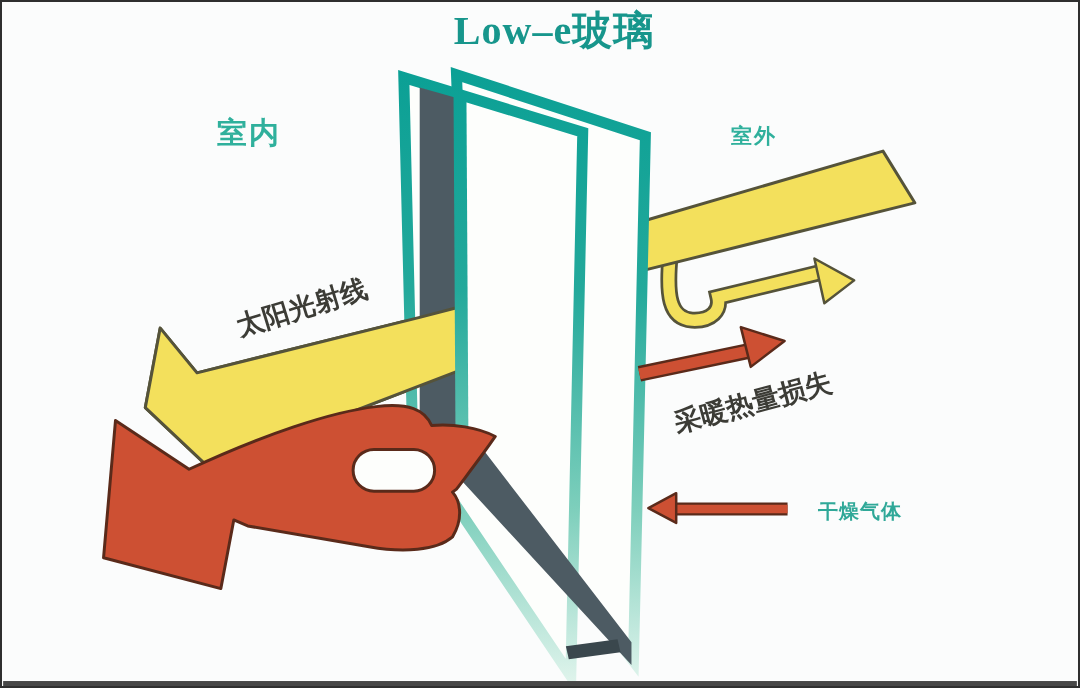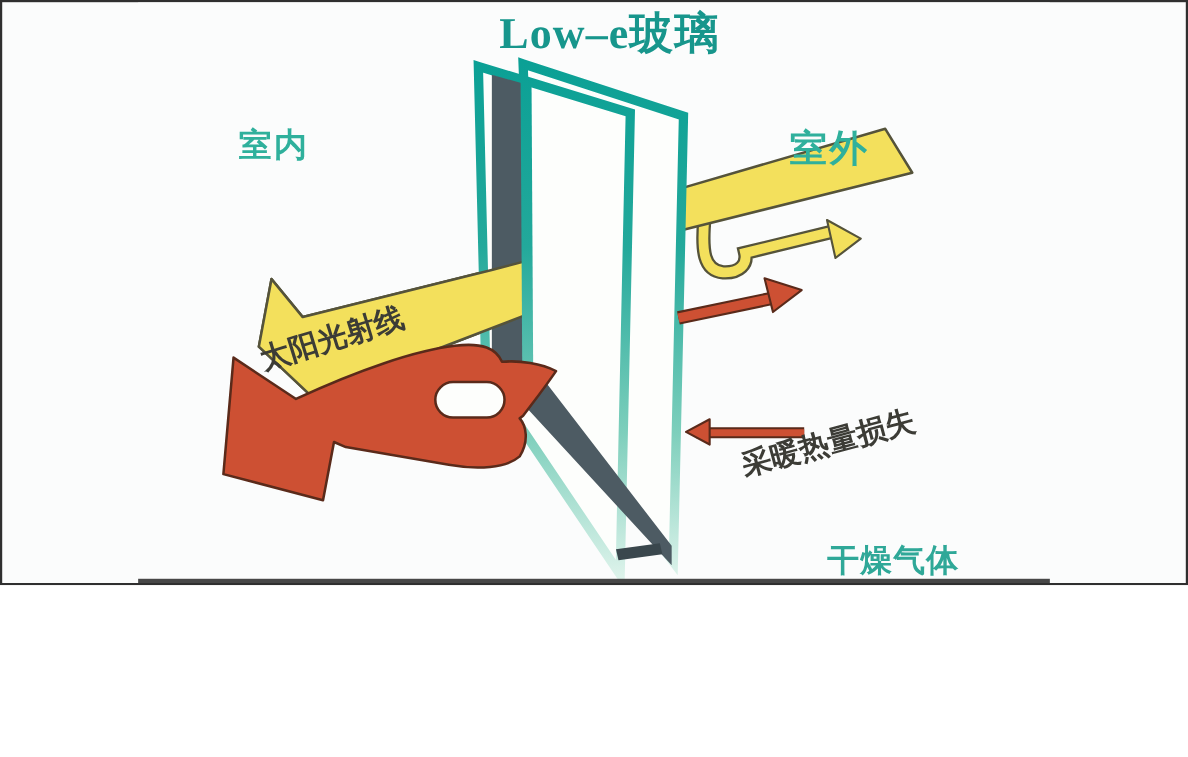--- a/index.html
+++ b/index.html
@@ -1,18 +1,18 @@
 <!DOCTYPE html>
 <html><head>
 <meta charset="utf-8">
 <style>
   html,body{margin:0;padding:0;background:#ffffff;}
   #stage{
     position:relative;
-    width:1080px;height:532px;
+    width:1080px;height:688px;
     box-sizing:border-box;
     background:#fbfcfc;
     border:2px solid #2f2f2f;
     overflow:hidden;
     font-family:"Liberation Sans","DejaVu Sans",sans-serif;
   }
   #diagram-svg{position:absolute;left:0;top:0;width:100%;height:100%;display:block;}
   .lbl{
     position:absolute;
     transform:translate(-50%,-50%);
@@ -22,32 +22,32 @@
     user-select:none;
   }
   .lbl.title{
     left:552px;top:29px;
     font-family:"Liberation Serif","DejaVu Serif",serif;
     font-size:40px;
     letter-spacing:1px;
     color:#17968c;
   }
   .lbl.indoor {left:247px;top:131px;font-size:30px;color:#2fb09c;letter-spacing:2px;}
-  .lbl.outdoor{left:752px;top:133px;font-size:34px;color:#2fb09c;letter-spacing:2px;}
+  .lbl.outdoor{left:752px;top:133px;font-size:21px;color:#2fb09c;letter-spacing:2px;}
   .lbl.solar{
     left:300px;top:306px;
     font-size:27px;color:#3c3c36;
     transform:translate(-50%,-50%) rotate(-17deg);
   }
   .lbl.heatloss{
     left:751px;top:401px;
     font-size:27px;color:#3c3c36;
     transform:translate(-50%,-50%) rotate(-15deg);
   }
-  .lbl.drygas{left:810px;top:509px;font-size:29px;color:#2fa898;letter-spacing:1px;}
+  .lbl.drygas{left:858px;top:509px;font-size:20px;color:#2fa898;letter-spacing:1px;}
 </style>
 </head>
 <body>
 
 <div id="stage">
 
   <svg id="diagram-svg" viewBox="0 0 1080 688">
     <defs>
       <linearGradient id="tealGrad" gradientUnits="userSpaceOnUse" x1="0" y1="70" x2="0" y2="700">
         <stop offset="0" stop-color="#0ba095"></stop>

